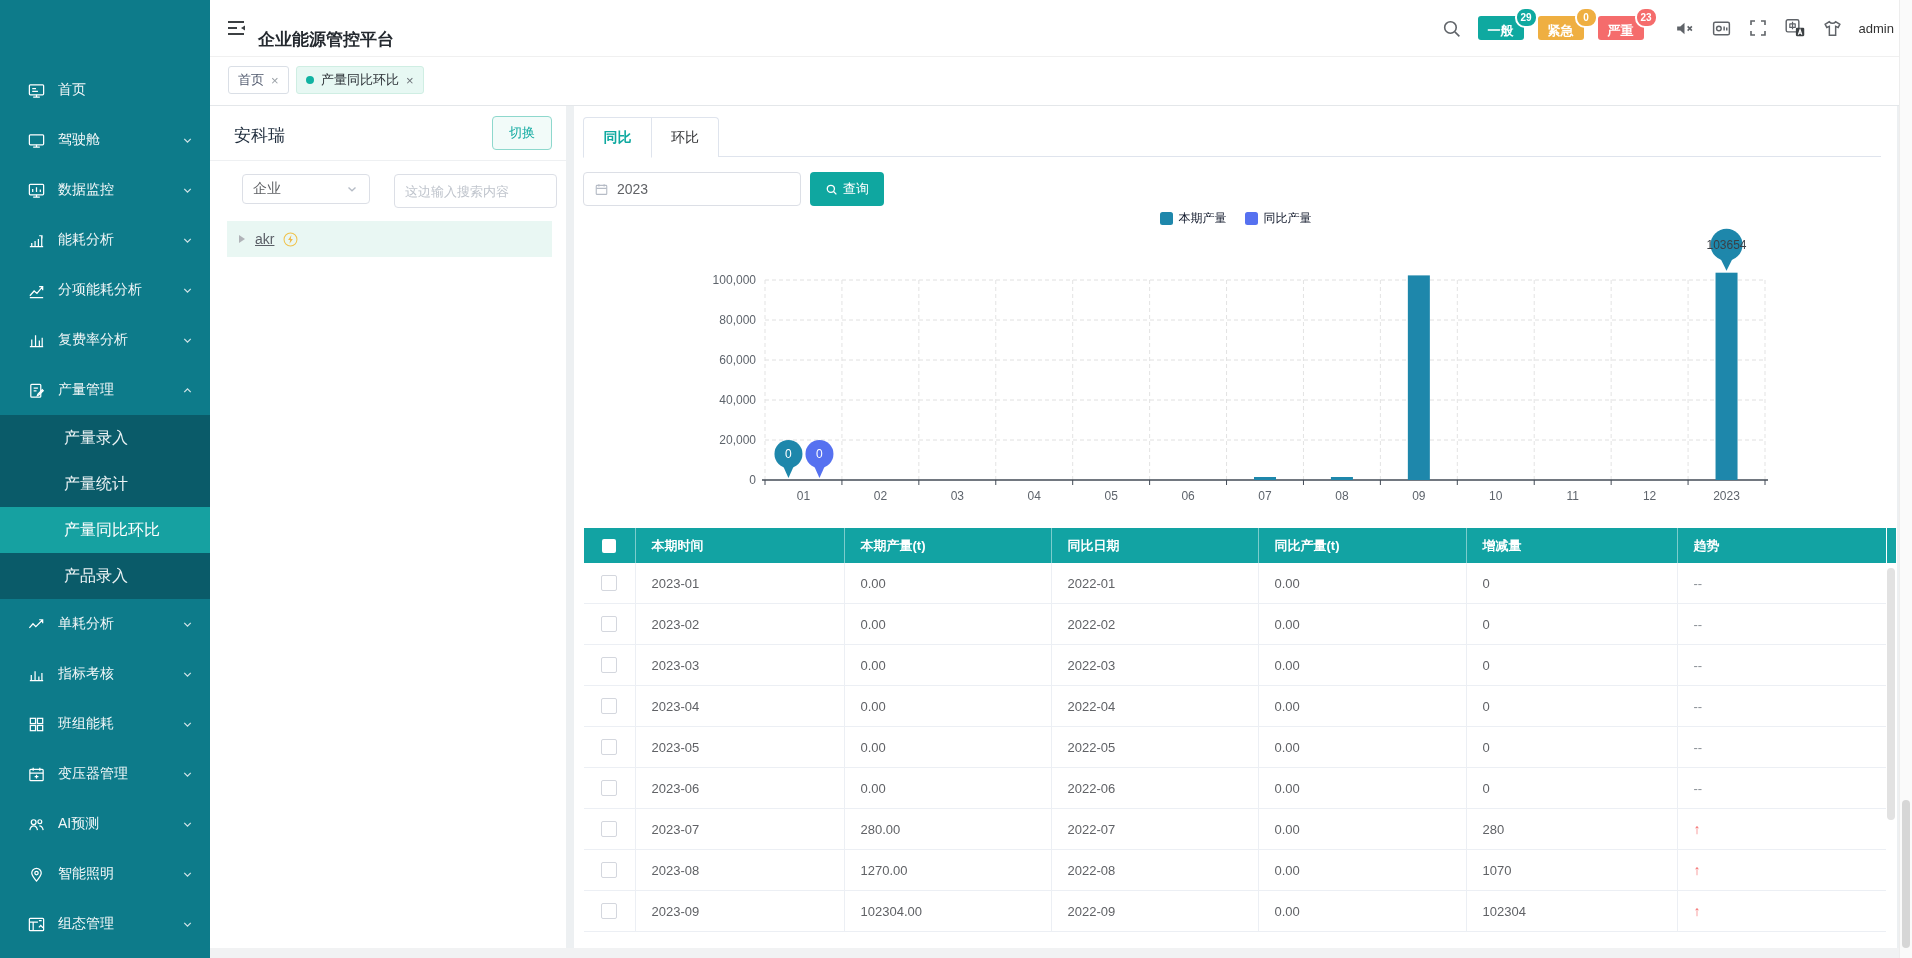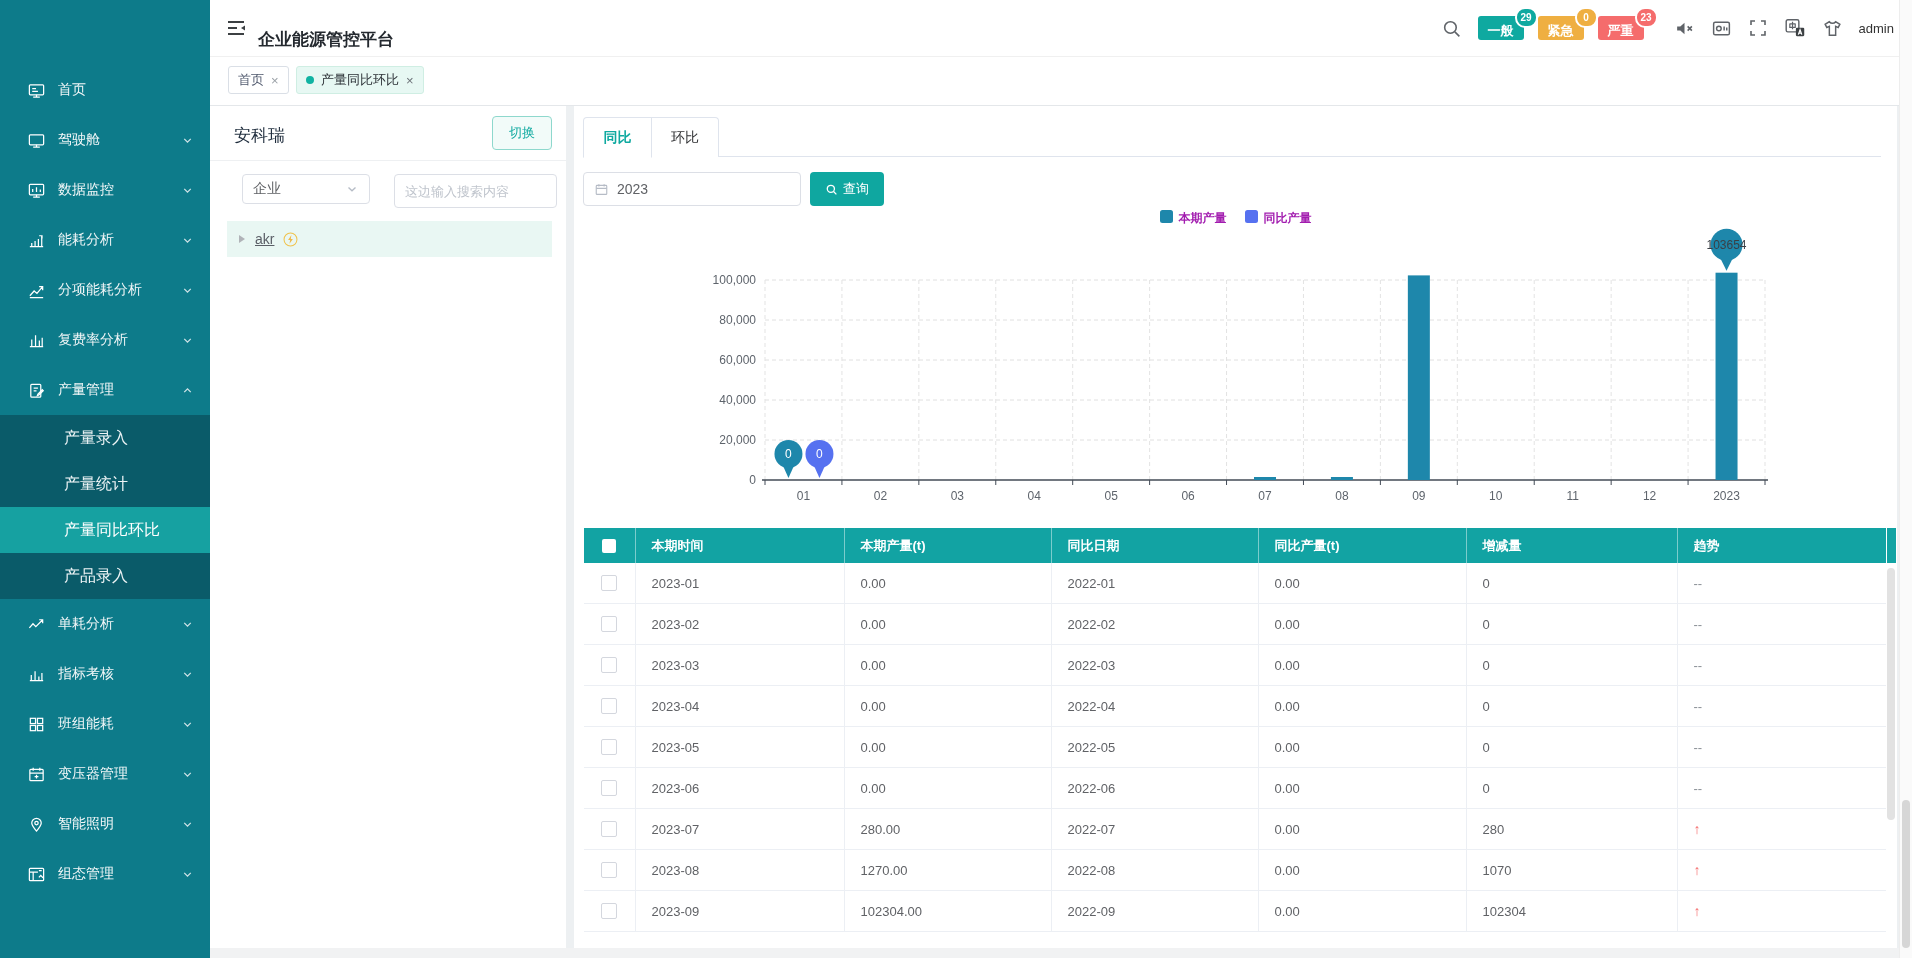--- a/index.html
+++ b/index.html
@@ -51,21 +51,21 @@
 
   
   .main-card{position:absolute;left:574px;top:106px;width:1323px;height:842px;background:#fff;}
   .tabsbar{position:absolute;left:9px;top:11px;width:1298px;height:40px;border-bottom:1px solid #dfe4ed;box-sizing:border-box;}
   .tab{position:absolute;top:0;height:40px;box-sizing:border-box;display:flex;align-items:center;justify-content:center;font-size:14px;cursor:pointer;background:#fff;}
   .tab.t0{left:0;width:69px;border:1px solid #dfe4ed;border-bottom:1px solid #fff;border-radius:4px 0 0 0;color:#0fa9a0;font-weight:bold;z-index:2;height:41px;}
   .tab.t1{left:69px;width:67px;border-top:1px solid #dfe4ed;border-right:1px solid #dfe4ed;border-radius:0 4px 0 0;color:#303133;}
   .date-input{position:absolute;left:9px;top:66px;width:218px;height:34px;box-sizing:border-box;border:1px solid #dcdfe6;border-radius:4px;display:flex;align-items:center;padding:0 10px;gap:8px;font-size:14px;color:#606266;background:#fff;}
   .q-btn{position:absolute;left:236px;top:66px;width:74px;height:34px;border:none;border-radius:4px;background:#0fa7a0;color:#fff;font-size:13px;display:flex;align-items:center;justify-content:center;gap:5px;cursor:pointer;font-family:inherit;}
   .legend{position:absolute;left:0;top:104px;width:1323px;display:flex;justify-content:center;gap:18px;}
-  .lg-item{display:flex;align-items:flex-start;gap:6px;font-size:12px;color:#a21caf;cursor:pointer;font-weight:bold;}
+  .lg-item{display:flex;align-items:center;gap:6px;font-size:12px;color:#0f172a;cursor:pointer;}
   .lg-sq{width:13px;height:13px;border-radius:2.5px;}
   .chart-svg{position:absolute;left:0;top:122px;}
 
   
   .tbl{position:absolute;left:10px;top:422px;border-collapse:collapse;table-layout:fixed;}
   .tbl th{background:#12a3a3;color:#fff;font-size:13px;font-weight:bold;text-align:left;height:35px;padding:0 0 0 16px;border-right:1px solid rgba(255,255,255,.45);}
   .tbl th.cb,.tbl td.cb{padding:0;text-align:center;}
   .tbl td{height:40px;font-size:13px;color:#606266;padding:0 0 0 16px;border-bottom:1px solid #eceff4;border-right:1px solid #eceff4;background:#fff;}
   .tbl td:last-child{border-right:none;}
   .cbx{display:inline-block;width:14px;height:14px;border:1px solid #d4d7de;border-radius:2px;background:#fff;vertical-align:middle;cursor:pointer;}
@@ -217,20 +217,34 @@
           </svg>
         </div>
         <div class="m-item">
           <span class="ic">
             <svg width="19" height="19" viewBox="0 0 20 20" fill="none" stroke="currentColor" stroke-width="1.3">
               <rect x="3" y="4.5" width="14" height="12" rx="1"></rect>
               <path d="M6.5 3v3M13.5 3v3M3 8.5h14M10 10.3v4M8 12.3h4"></path>
             </svg>
           </span>
           <span class="lb">变压器管理</span>
+          <svg class="chev" width="13" height="13" viewBox="0 0 20 20" fill="none" stroke="currentColor" stroke-width="2">
+            <path d="M5 7.5l5 5 5-5"></path>
+          </svg>
+        </div>
+        <div class="m-item">
+          <span class="ic">
+            <svg width="19" height="19" viewBox="0 0 20 20" fill="none" stroke="currentColor" stroke-width="1.3">
+              <circle cx="7" cy="7.5" r="2.5"></circle>
+              <path d="M3 16c.5-3 2-4.5 4-4.5s3.5 1.5 4 4.5"></path>
+              <circle cx="13.5" cy="7" r="2"></circle>
+              <path d="M13 11.5c2 0 3.5 1.5 4 4.5"></path>
+            </svg>
+          </span>
+          <span class="lb">AI预测</span>
           <svg class="chev" width="13" height="13" viewBox="0 0 20 20" fill="none" stroke="currentColor" stroke-width="2">
             <path d="M5 7.5l5 5 5-5"></path>
           </svg>
         </div>
         <div class="m-item">
           <span class="ic">
             <svg width="19" height="19" viewBox="0 0 20 20" fill="none" stroke="currentColor" stroke-width="1.3">
               <path d="M10 17c-3-3.5-5-6-5-8.5a5 5 0 0 1 10 0C15 11 13 13.5 10 17z"></path>
               <circle cx="10" cy="8.5" r="1.8"></circle>
             </svg>

